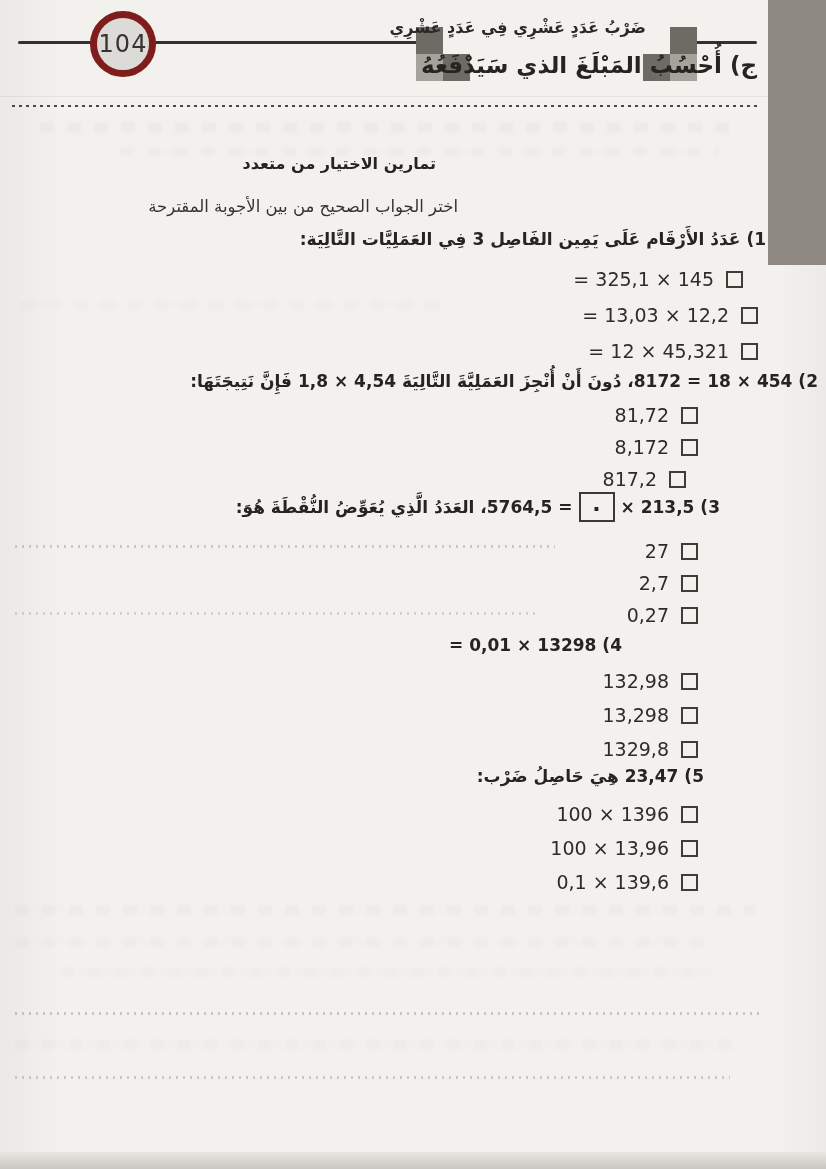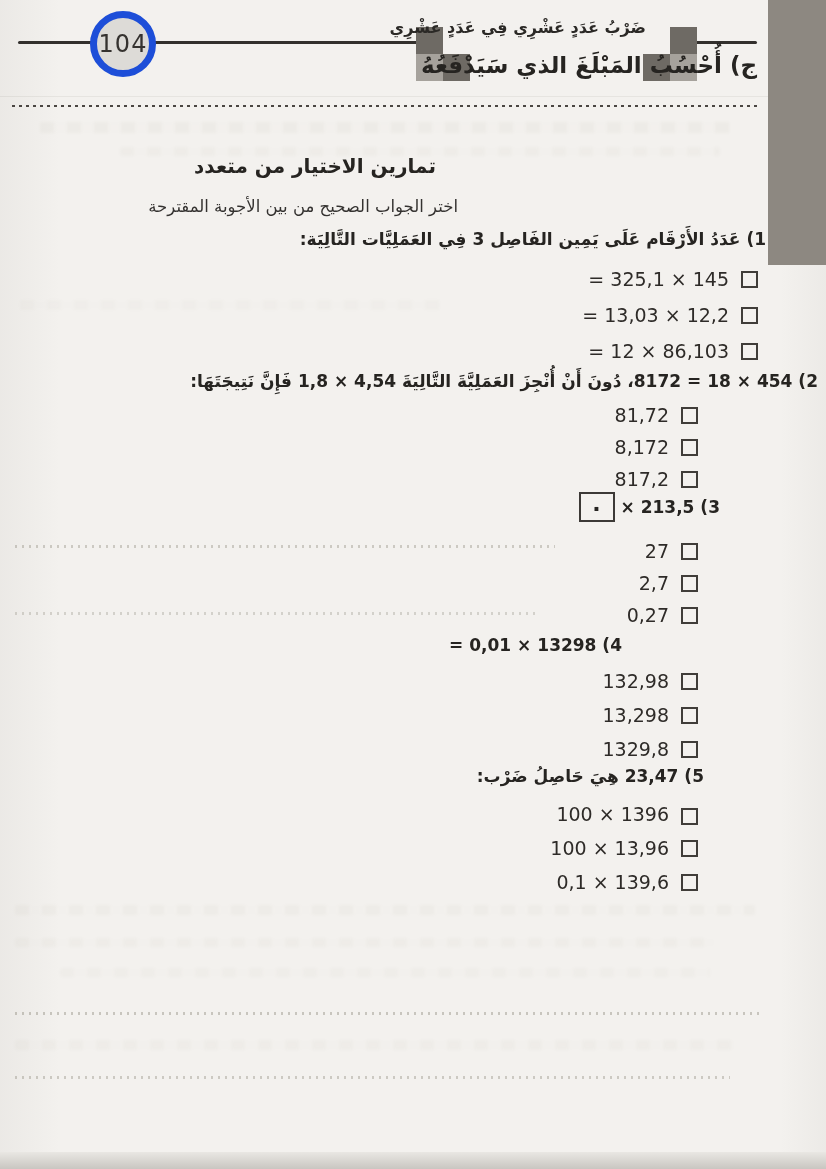--- a/index.html
+++ b/index.html
@@ -6,36 +6,36 @@
   body{
     width:826px;height:1169px;position:relative;overflow:hidden;
     background:#f3f1ee;
     font-family:"DejaVu Sans",sans-serif;
     color:#2f2c29;
   }
   
   .rule{position:absolute;height:3px;background:#33302d;border-radius:2px;}
   .page-badge{
     position:absolute;left:90px;top:11px;width:66px;height:66px;border-radius:50%;
-    background:#dddbd7;border:7px solid #1d4ed8;box-sizing:border-box;
+    background:#dddbd7;border:7px solid #7f1d1d;box-sizing:border-box;
     display:flex;align-items:center;justify-content:center;
     font-size:24px;color:#35322f;letter-spacing:1px;
   }
   .checker{position:absolute;width:54px;height:54px;}
   .checker .sq{position:absolute;width:27px;height:27px;}
   .running-title{position:absolute;font-weight:700;font-size:16px;color:#2b2926;direction:rtl;white-space:nowrap;}
   .sub-line{position:absolute;font-weight:700;font-size:23px;color:#262421;direction:rtl;white-space:nowrap;}
   .dotted-sep{
     position:absolute;height:4px;
     background-image:radial-gradient(circle,#4a4642 1.2px,transparent 1.4px);
     background-size:7px 4px;background-repeat:repeat-x;
   }
   .sidebar-tab{position:absolute;left:768px;top:0;width:58px;height:265px;background:#8d8881;}
   
-  .mcq-title{position:absolute;font-weight:700;font-size:20px;color:#262421;direction:rtl;white-space:nowrap;}
+  .mcq-title{position:absolute;font-weight:700;font-size:16px;color:#262421;direction:rtl;white-space:nowrap;}
   .mcq-instruction{position:absolute;font-size:16.5px;color:#343230;direction:rtl;white-space:nowrap;}
   .q-header{position:absolute;direction:rtl;font-weight:700;font-size:17px;color:#262421;white-space:nowrap;display:flex;align-items:center;gap:0;}
   .q-header .seg{unicode-bidi:normal;}
   .opt-row{position:absolute;direction:rtl;display:flex;align-items:center;gap:12px;white-space:nowrap;}
   .opt-box{width:17px;height:17px;border:2px solid #403d39;box-sizing:border-box;background:transparent;flex:0 0 auto;}
   .opt-val{font-size:19px;color:#2e2b28;direction:rtl;}
   .dot-box{
     display:inline-block;width:36px;height:30px;border:2px solid #3c3936;box-sizing:border-box;
     vertical-align:middle;text-align:center;line-height:20px;font-size:22px;font-weight:700;
     margin:0 6px;
@@ -88,50 +88,51 @@
 <div class="faint-line" style="left:0;top:96px;width:768px;"></div>
 <div class="dotted-sep" style="left:10px;top:104px;width:748px;"></div>
 
 <div class="mcq-title" style="right:390px;top:154px;">تمارين الاختيار من متعدد</div>
 <div class="mcq-instruction" style="right:368px;top:197px;">اختر الجواب الصحيح من بين الأجوبة المقترحة</div>
 
 <div id="questions">
     <div class="q-header" style="top: 229px; right: 60px;">
       <span class="seg">1) عَدَدُ الأَرْقَام عَلَى يَمِين الفَاصِل 3 فِي العَمَلِيَّات التَّالِيَة:</span>
     </div>
-    <div class="opt-row" style="top: 268px; right: 68px; margin-left: 44px;">
+    <div class="opt-row" style="top: 268px; right: 83px; margin-left: 44px;">
       <div class="opt-box"></div>
       <span class="opt-val">145 × 325,1 =</span>
     </div>
     <div class="opt-row" style="top: 304px; right: 68px;">
       <div class="opt-box"></div>
       <span class="opt-val">12,2 × 13,03 =</span>
     </div>
     <div class="opt-row" style="top: 340px; right: 68px;">
       <div class="opt-box"></div>
-      <span class="opt-val">86,103 × 12 =</span>
+      <span class="opt-val">45,321 × 12 =</span>
     </div>
     <div class="q-header" style="top: 371px; right: 8px; margin-left: 20px;">
       <span class="seg">2) 454 × 18 = 8172، دُونَ أَنْ أُنْجِزَ العَمَلِيَّةَ التَّالِيَةَ 4,54 × 1,8 فَإِنَّ نَتِيجَتَهَا:</span>
     </div>
     <div class="opt-row" style="top: 404px; right: 128px;">
       <div class="opt-box"></div>
       <span class="opt-val">81,72</span>
     </div>
     <div class="opt-row" style="top: 436px; right: 128px;">
       <div class="opt-box"></div>
       <span class="opt-val">8,172</span>
     </div>
-    <div class="opt-row" style="top: 468px; right: 128px;">
+    <div class="opt-row" style="top: 468px; right: 140px;">
       <div class="opt-box"></div>
       <span class="opt-val">817,2</span>
     </div>
     <div class="q-header" style="top: 492px; right: 106px;">
       <span class="seg">3) 213,5 ×</span>
       <span class="dot-box">.</span>
+      <span class="seg">= 5764,5، العَدَدُ الَّذِي يُعَوِّضُ النُّقْطَةَ هُوَ:</span>
     </div>
     <div class="opt-row" style="top: 540px; right: 128px;">
       <div class="opt-box"></div>
       <span class="opt-val">27</span>
     </div>
     <div class="opt-row" style="top: 572px; right: 128px;">
       <div class="opt-box"></div>
       <span class="opt-val">2,7</span>
     </div>
     <div class="opt-row" style="top: 604px; right: 128px;">
@@ -149,21 +150,21 @@
       <div class="opt-box"></div>
       <span class="opt-val">13,298</span>
     </div>
     <div class="opt-row" style="top: 738px; right: 128px; margin-left: 36px;">
       <div class="opt-box"></div>
       <span class="opt-val">1329,8</span>
     </div>
     <div class="q-header" style="top: 766px; right: 122px;">
       <span class="seg">5) 23,47 هِيَ حَاصِلُ ضَرْب:</span>
     </div>
-    <div class="opt-row" style="top: 803px; right: 128px; align-items: flex-end;">
+    <div class="opt-row" style="top: 803px; right: 128px;">
       <div class="opt-box"></div>
       <span class="opt-val">1396 × 100</span>
     </div>
     <div class="opt-row" style="top: 837px; right: 128px;">
       <div class="opt-box"></div>
       <span class="opt-val">13,96 × 100</span>
     </div>
     <div class="opt-row" style="top: 871px; right: 128px;">
       <div class="opt-box"></div>
       <span class="opt-val">139,6 × 0,1</span>

